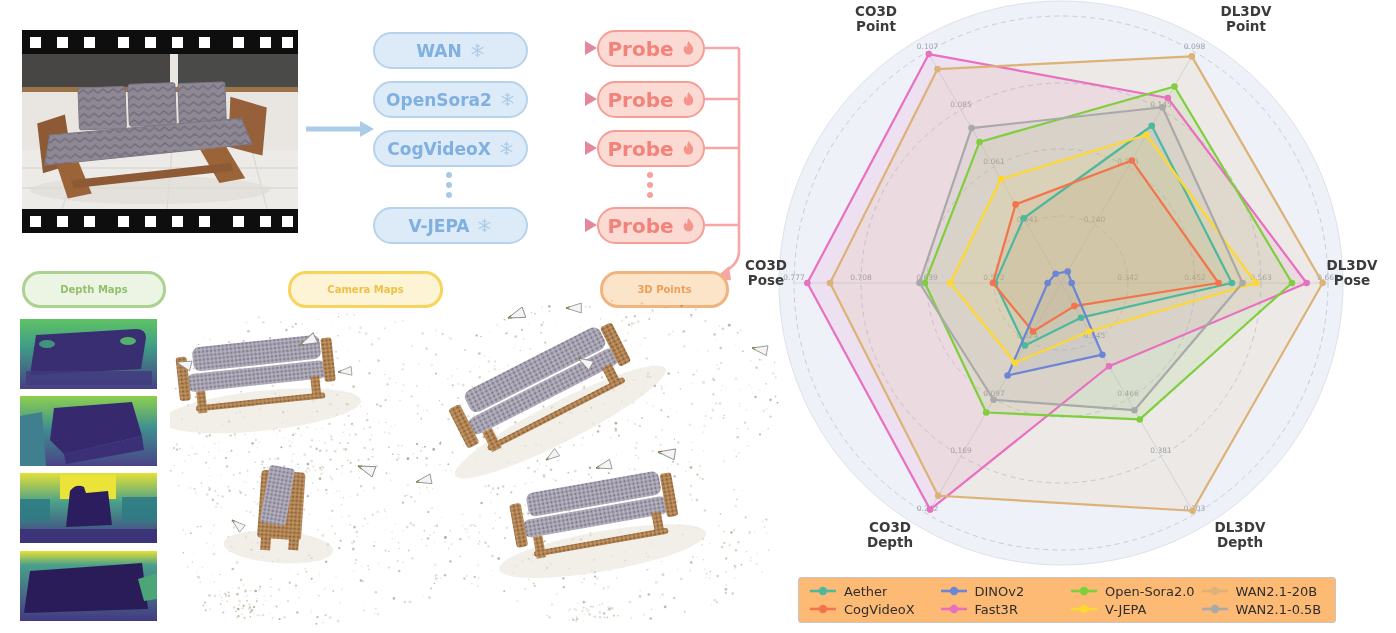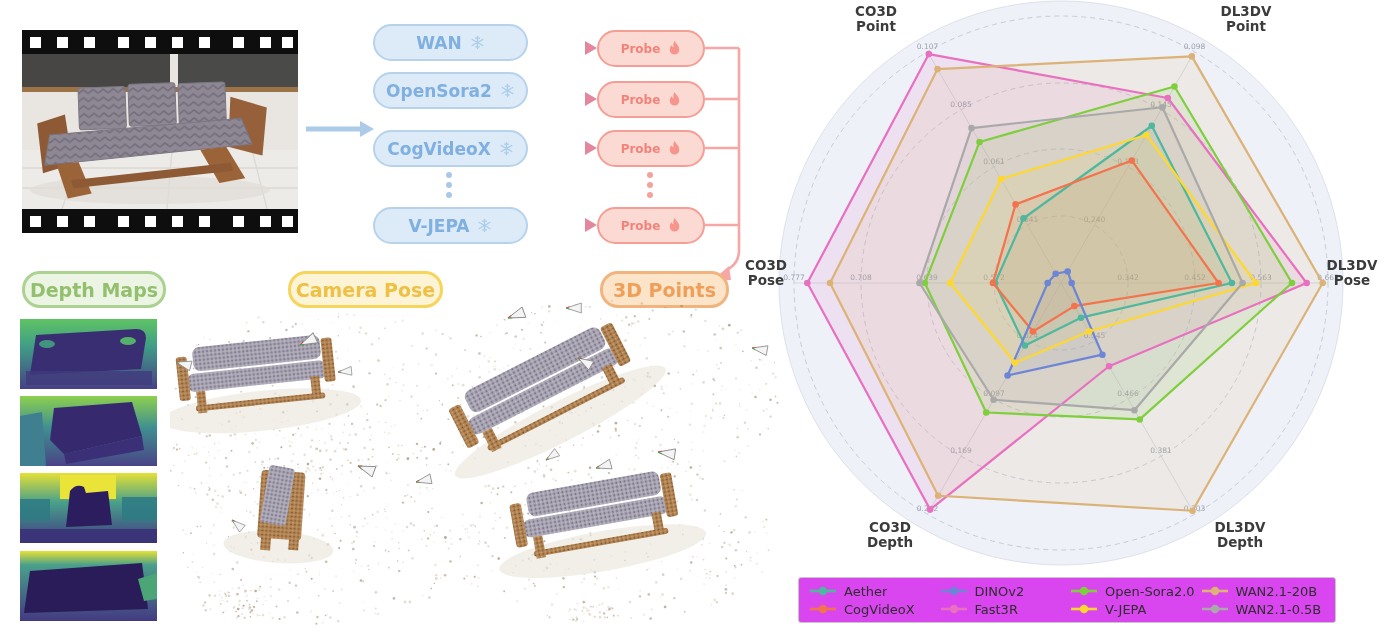--- a/index.html
+++ b/index.html
@@ -6,28 +6,28 @@
   .stage{position:relative;width:1396px;height:633px;overflow:hidden;background:#fff;
          font-family:"DejaVu Sans","Liberation Sans",sans-serif;}
   .abs{position:absolute;}
   svg{display:block;}
   
   .pill{position:absolute;display:flex;align-items:center;justify-content:center;gap:8px;
         border-radius:19px;font-weight:600;box-sizing:border-box;}
   .model-pill{left:373px;width:155px;height:37px;background:#ddeaf7;border:2.5px solid #b7d3ec;
         color:#7fb0e0;font-size:17px;}
   .probe-pill{left:597px;width:108px;height:37px;background:#fcdad4;border:2.5px solid #f59e95;
-        color:#f2837a;font-size:12px;}
-  .stage-pill{top:271px;height:37px;font-size:19px;border-width:3px;border-style:solid;border-radius:18px;}
+        color:#f2837a;font-size:20px;}
+  .stage-pill{top:271px;height:37px;font-size:10px;border-width:3px;border-style:solid;border-radius:18px;}
   .dots{position:absolute;display:flex;flex-direction:column;gap:4px;align-items:center;width:10px;}
   .dots i{width:6px;height:6px;border-radius:50%;display:block;}
   .dots-blue i{background:#a9c9e6;}
   .dots-red i{background:#f4a29b;}
   
-  .legend{position:absolute;left:798px;top:577px;width:538px;height:46px;background:#d946ef;
+  .legend{position:absolute;left:798px;top:577px;width:538px;height:46px;background:#fdba74;
           border:1px solid #c6c6c6;border-radius:3px;box-sizing:border-box;
           display:grid;grid-template-rows:repeat(2,1fr);grid-auto-flow:column;
           grid-template-columns:repeat(4,1fr);padding:4px 10px;column-gap:6px;}
   .lg-item{display:flex;align-items:center;gap:7px;font-size:13px;color:#2e2e2e;min-width:0;}
   .lg-item span.lbl{white-space:nowrap;overflow:hidden;}
 </style>
 </head>
 <body>
 
 <div class="stage">
@@ -137,31 +137,31 @@
           <rect x="123" y="186" width="11" height="11"></rect>
           <rect x="150" y="186" width="11" height="11"></rect>
           <rect x="177" y="186" width="11" height="11"></rect>
         <rect x="211" y="186" width="11" height="11"></rect>
           <rect x="238" y="186" width="11" height="11"></rect>
           <rect x="260" y="186" width="11" height="11"></rect>
       </g>
     </g>
   </svg>
 
-  <div class="pill model-pill" style="top:24px">
+  <div class="pill model-pill" style="top:32px">
     <span>WAN</span>
     <svg width="15" height="15" viewBox="-8 -8 16 16" stroke="#a9cdea" stroke-width="1.4" stroke-linecap="round">
         <line y1="-6.5" y2="6.5"></line>
         <line y1="-6.5" y2="6.5" transform="rotate(60)"></line>
         <line y1="-6.5" y2="6.5" transform="rotate(120)"></line>
         <line x1="-2" y1="-4.6" x2="2" y2="-4.6"></line>
         <line x1="-2" y1="4.6" x2="2" y2="4.6"></line>
       </svg>
   </div>
-  <div class="pill model-pill" style="top:72px">
+  <div class="pill model-pill" style="top:81px">
     <span>OpenSora2</span>
     <svg width="15" height="15" viewBox="-8 -8 16 16" stroke="#a9cdea" stroke-width="1.4" stroke-linecap="round">
         <line y1="-6.5" y2="6.5"></line>
         <line y1="-6.5" y2="6.5" transform="rotate(60)"></line>
         <line y1="-6.5" y2="6.5" transform="rotate(120)"></line>
         <line x1="-2" y1="-4.6" x2="2" y2="-4.6"></line>
         <line x1="-2" y1="4.6" x2="2" y2="4.6"></line>
       </svg>
   </div>
   <div class="pill model-pill" style="top:130px">
@@ -217,21 +217,21 @@
   <div class="dots dots-red" style="left:645px;top:172px">
       <i></i>
       <i></i>
       <i></i>
     </div>
 
   <div class="pill stage-pill" style="left:22px;width:144px;background:#ecf5e4;border-color:#abd290;color:#93c06e">
     <span>Depth Maps</span>
   </div>
   <div class="pill stage-pill" style="left:288px;width:155px;background:#fdf4d5;border-color:#f7d45c;color:#eec045">
-    <span>Camera Pose</span>
+    <span>Camera Maps</span>
   </div>
   <div class="pill stage-pill" style="left:600px;width:129px;background:#fce4c9;border-color:#f2b47f;color:#ef9f5a">
     <span>3D Points</span>
   </div>
 
   <svg class="abs" style="left:20px;top:319px" width="137" height="70" viewBox="0 0 137 70">
     <defs>
         <linearGradient id="dg1" x1="0" y1="0" x2="0" y2="1">
       <stop offset="0" stop-color="#5fc364"></stop>
           <stop offset="0.4" stop-color="#3f9c87"></stop>

